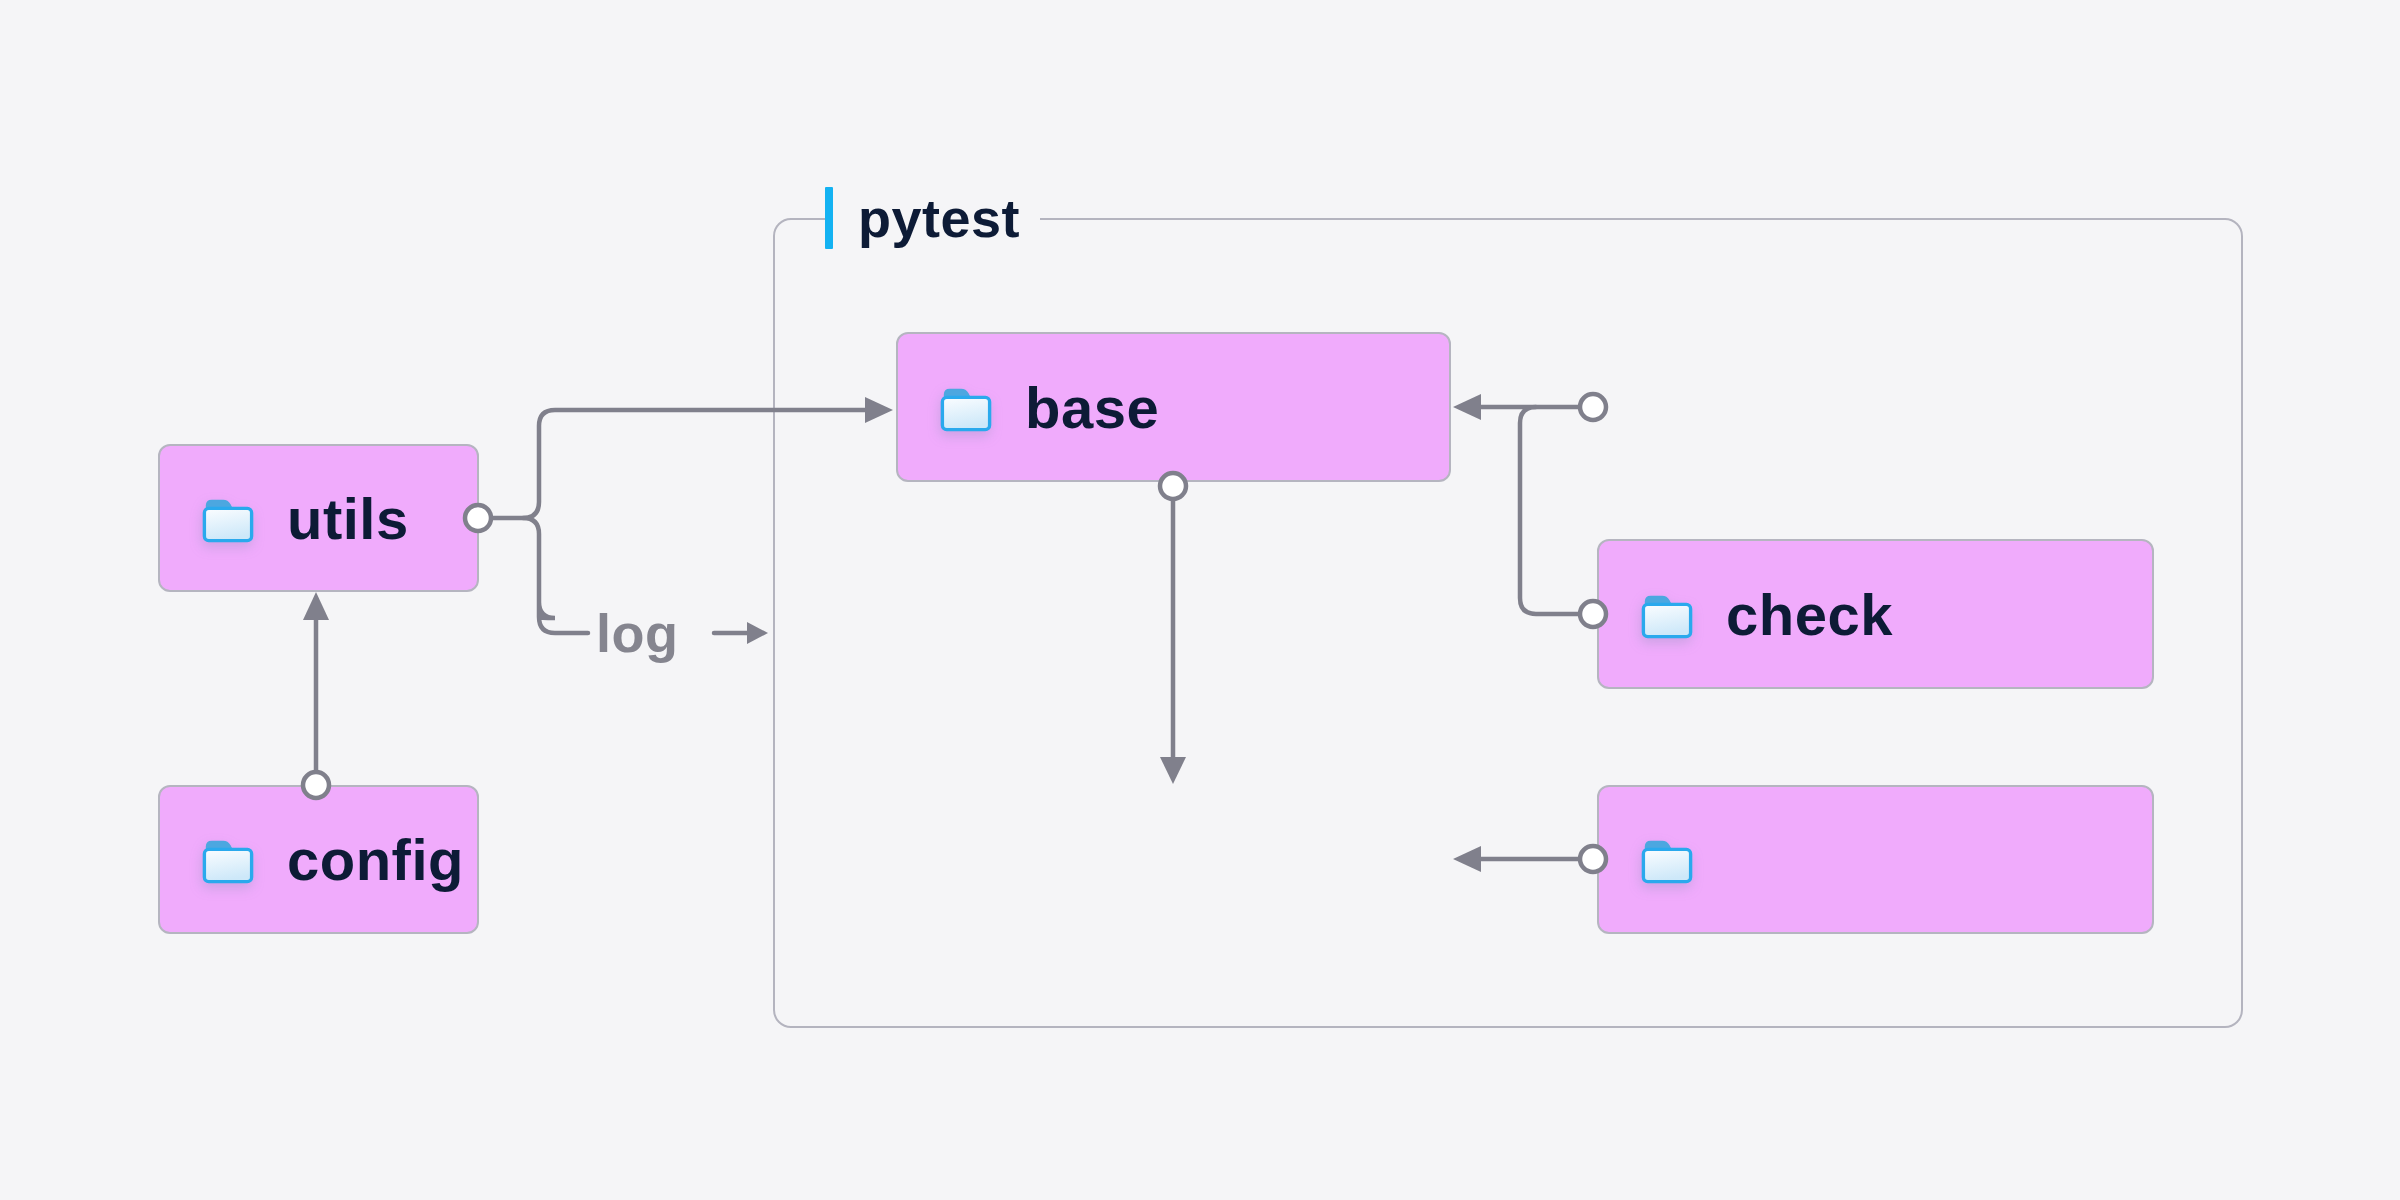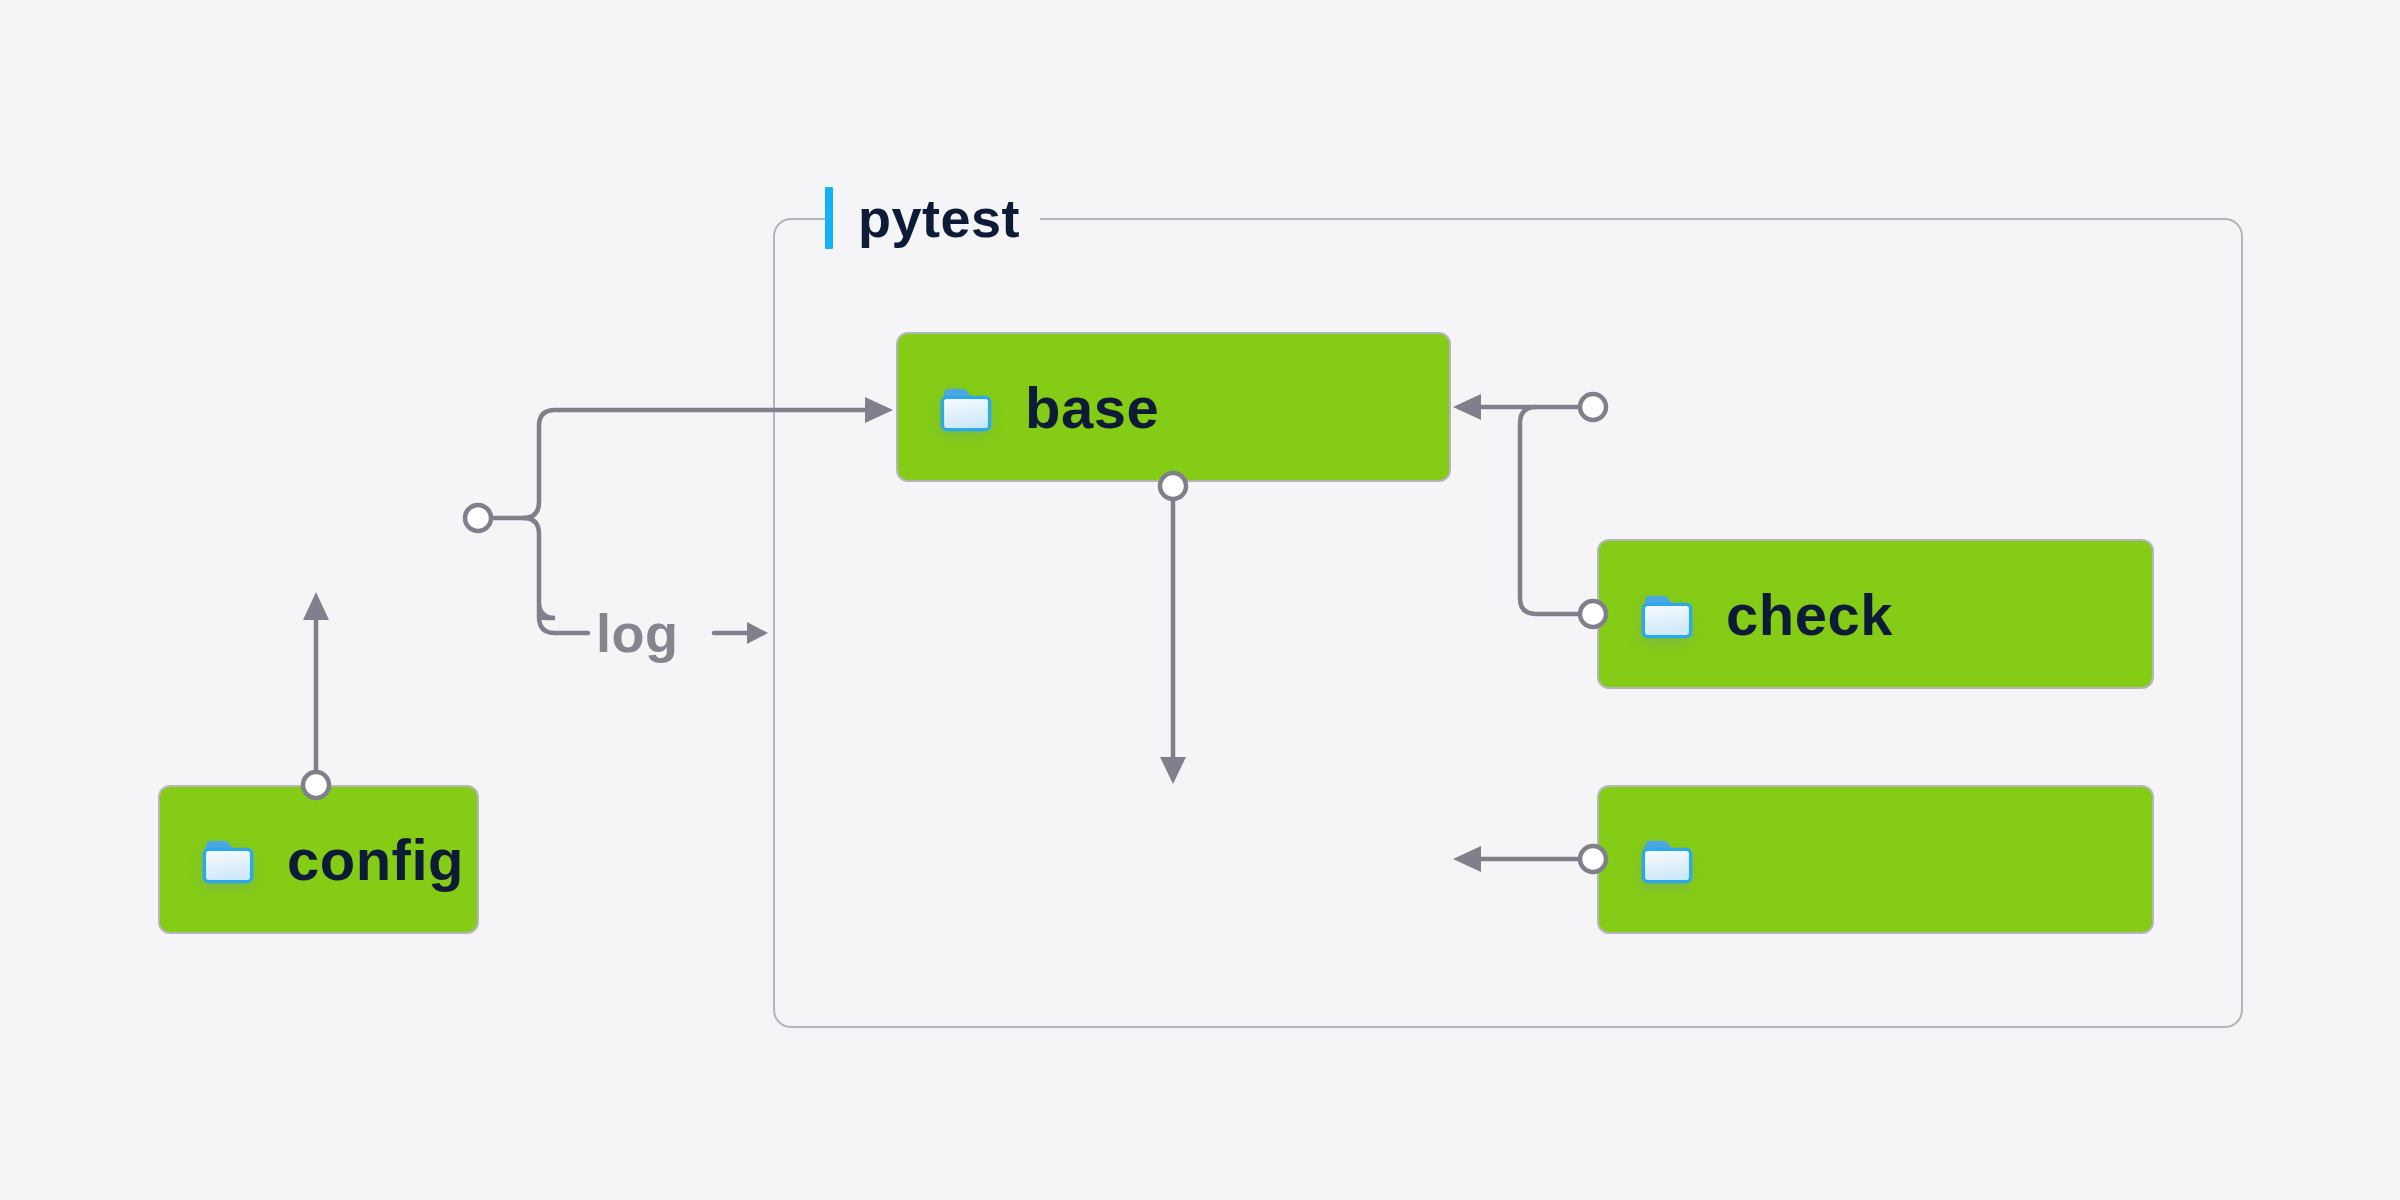--- a/index.html
+++ b/index.html
@@ -25,21 +25,21 @@
     width:8px;height:62px;background:#13b2f2;border-radius:1px;
     margin-right:25px;flex:0 0 auto;
   }
   .group-label .txt{
     font-size:54px;font-weight:700;color:#0d1b36;letter-spacing:0.5px;
     line-height:62px;white-space:nowrap;
   }
 
   
   .node{
-    position:absolute;background:#84cc16;
+    position:absolute;background:#f0abfc;
     border:2px solid #b5b5c0;border-radius:12px;box-sizing:border-box;
     display:flex;align-items:center;padding-left:37px;gap:28px;
   }
   .node .lbl{
     font-size:58px;font-weight:700;color:#0d1b36;letter-spacing:0.5px;
     white-space:nowrap;
   }
   .folder{flex:0 0 auto;filter:drop-shadow(-1px 5px 6px rgba(110,140,170,0.28));}
 
   
@@ -57,20 +57,27 @@
 
 <div class="canvas">
 
   <div class="group-box">
     <div class="group-label">
       <span class="bar"></span>
       <span class="txt">pytest</span>
     </div>
   </div>
 
+  <div class="node" style="left:158px;top:444px;width:321px;height:148px">
+    <svg class="folder" width="62" height="53" viewBox="0 0 64 55">
+      <path d="M9 22 V14 Q9 8 15 8 H27 Q32 8 34.5 12.5 L39 21 Z" fill="#4ca7e0"></path>
+      <rect x="7.5" y="17" width="49" height="33.5" rx="4.5" fill="url(#folderGrad)" stroke="#2aa9ed" stroke-width="3.5"></rect>
+    </svg>
+    <span class="lbl">utils</span>
+  </div>
 
   <div class="node" style="left:158px;top:785px;width:321px;height:149px">
     <svg class="folder" width="62" height="53" viewBox="0 0 64 55">
       <path d="M9 22 V14 Q9 8 15 8 H27 Q32 8 34.5 12.5 L39 21 Z" fill="#4ca7e0"></path>
       <rect x="7.5" y="17" width="49" height="33.5" rx="4.5" fill="url(#folderGrad)" stroke="#2aa9ed" stroke-width="3.5"></rect>
     </svg>
     <span class="lbl">config</span>
   </div>
 
   <div class="node" style="left:896px;top:332px;width:555px;height:150px">

